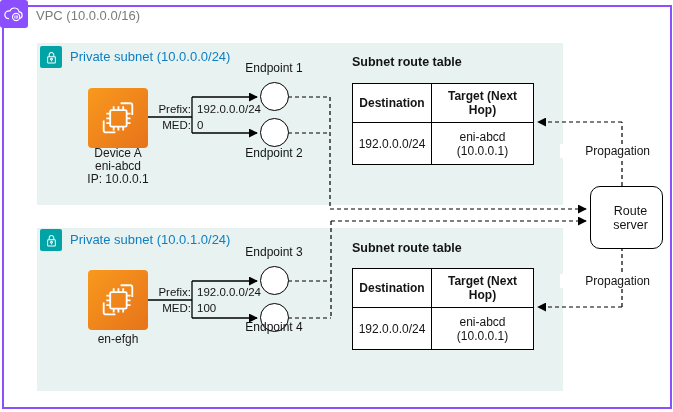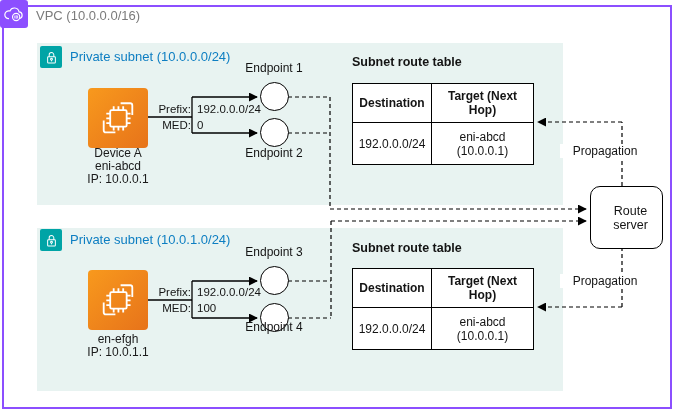--- a/index.html
+++ b/index.html
@@ -22,21 +22,21 @@
   .ep-circle{width:27px;height:27px;border:1.5px solid #000;border-radius:50%;background:#fff;}
   .ep-label{font-size:12px;white-space:nowrap;transform:translateX(-50%);}
   .rt-title{font-size:12.5px;font-weight:bold;white-space:nowrap;}
   .rtable{display:grid;grid-template-columns:79px 101px;grid-template-rows:39px 41px;border:1.3px solid #000;background:#fff;}
   .rt-cell{display:flex;flex-direction:column;align-items:center;justify-content:center;text-align:center;font-size:12px;line-height:14px;padding:17px 3px;}
   .rt-head{font-weight:bold;}
   .rt-c1{border-right:1.3px solid #000;}
   .rt-r1{border-bottom:1.3px solid #000;}
   .route-server{width:63px;height:61px;border:1.4px solid #000;border-radius:10px;background:#fff;
     display:flex;align-items:center;justify-content:center;text-align:center;font-size:12.5px;line-height:14px;}
-  .prop-label{width:90px;text-align:center;font-size:12px;background:#fff;white-space:nowrap;}
+  .prop-label{width:90px;text-align:right;font-size:12px;background:#fff;white-space:nowrap;}
   svg.connector-layer{position:absolute;left:0;top:0;pointer-events:none;}
 </style>
 </head>
 <body>
 
 <div class="stage">
 
   <div class="abs vpc-border" style="left:2px;top:5px;width:666px;height:400px;"></div>
 
   <div class="abs band" style="left:37px;top:43px;width:526px;height:162px;"></div>
@@ -127,21 +127,20 @@
       <path d="M13.5 33 v11 a2.5 2.5 0 0 0 2.5 2.5 h11"></path>
       <rect x="21" y="21" width="19" height="19" rx="1.5"></rect>
       <path d="M25 16.5 v4.5 M30.5 16.5 v4.5 M36 16.5 v4.5"></path>
       <path d="M25 40 v4.5 M30.5 40 v4.5 M36 40 v4.5"></path>
       <path d="M16.5 25 h4.5 M16.5 30.5 h4.5 M16.5 36 h4.5"></path>
       <path d="M40 25 h4.5 M40 30.5 h4.5 M40 36 h4.5"></path>
     </svg>
   </div>
   <div class="abs device-label" style="left:63px;top:333px;">
     <div>en-efgh</div>
-    <div>IP: 10.0.1.1</div>
   </div>
 
   <div class="abs bgp-label" style="left:151px;top:103px;">Prefix:</div>
   <div class="abs bgp-value" style="left:197px;top:103px;">192.0.0.0/24</div>
   <div class="abs bgp-label" style="left:151px;top:119px;">MED:</div>
   <div class="abs bgp-value" style="left:197px;top:119px;">0</div>
 
   <div class="abs bgp-label" style="left:151px;top:286px;">Prefix:</div>
   <div class="abs bgp-value" style="left:197px;top:286px;">192.0.0.0/24</div>
   <div class="abs bgp-label" style="left:151px;top:302px;">MED:</div>

